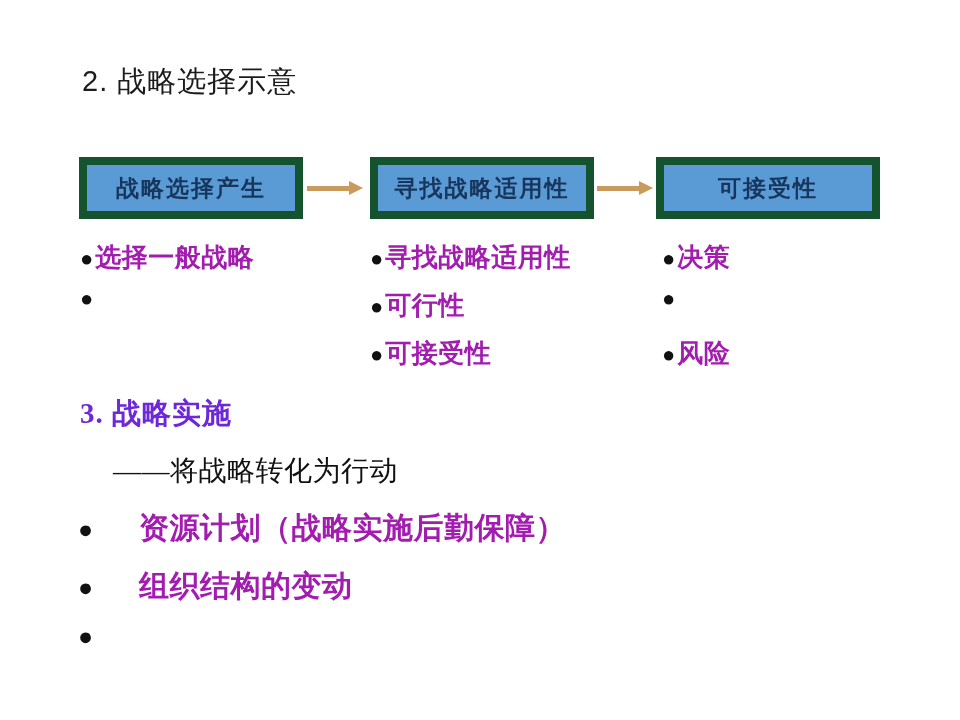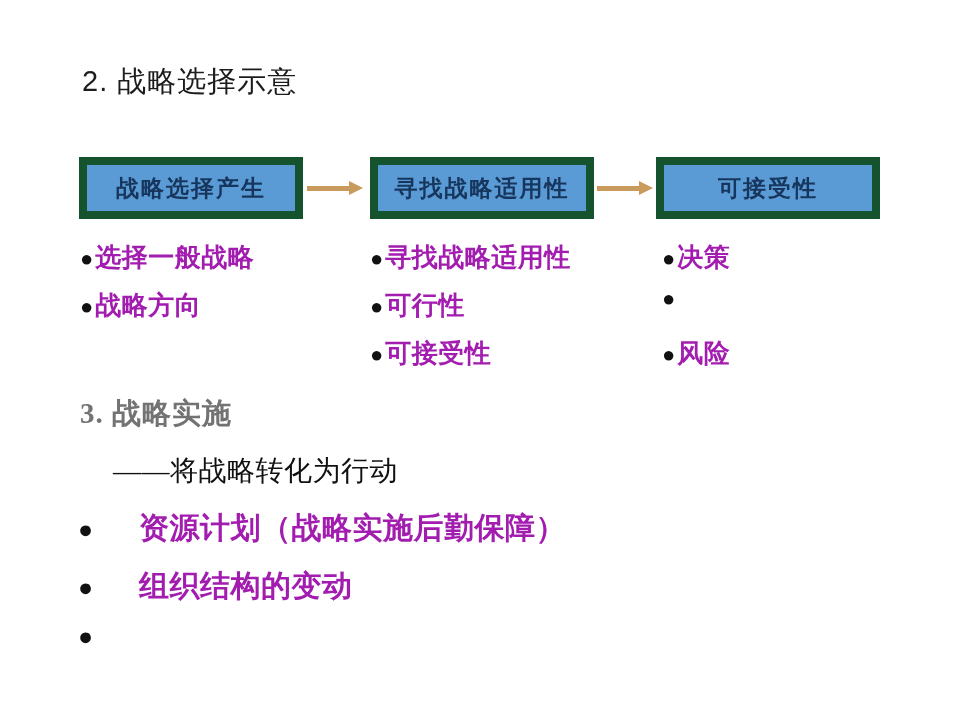--- a/index.html
+++ b/index.html
@@ -124,21 +124,21 @@
   }
 
   
   .section-title-serif {
     position: absolute;
     left: 80px;
     top: 394px;
     font-family: "Liberation Serif", "DejaVu Serif", serif;
     font-size: 29px;
     font-weight: 700;
-    color: #737373;
+    color: #6d28d9;
     letter-spacing: 1px;
     white-space: nowrap;
   }
   .sub-line {
     position: absolute;
     left: 113px;
     top: 452px;
     font-family: "Liberation Serif", "DejaVu Serif", serif;
     font-size: 28px;
     font-weight: 400;
@@ -199,21 +199,20 @@
 
   <div class="bullet-cols">
 
     <div class="bcol bcol-1">
       <div class="bline">
         <span class="bdot">●</span>
         <span class="btext">选择一般战略</span>
       </div>
       <div class="bline">
         <span class="bdot">●</span>
-        <span class="btext">战略方向</span>
       </div>
     </div>
 
     <div class="bcol bcol-2">
       <div class="bline">
         <span class="bdot">●</span>
         <span class="btext">寻找战略适用性</span>
       </div>
       <div class="bline">
         <span class="bdot">●</span>

